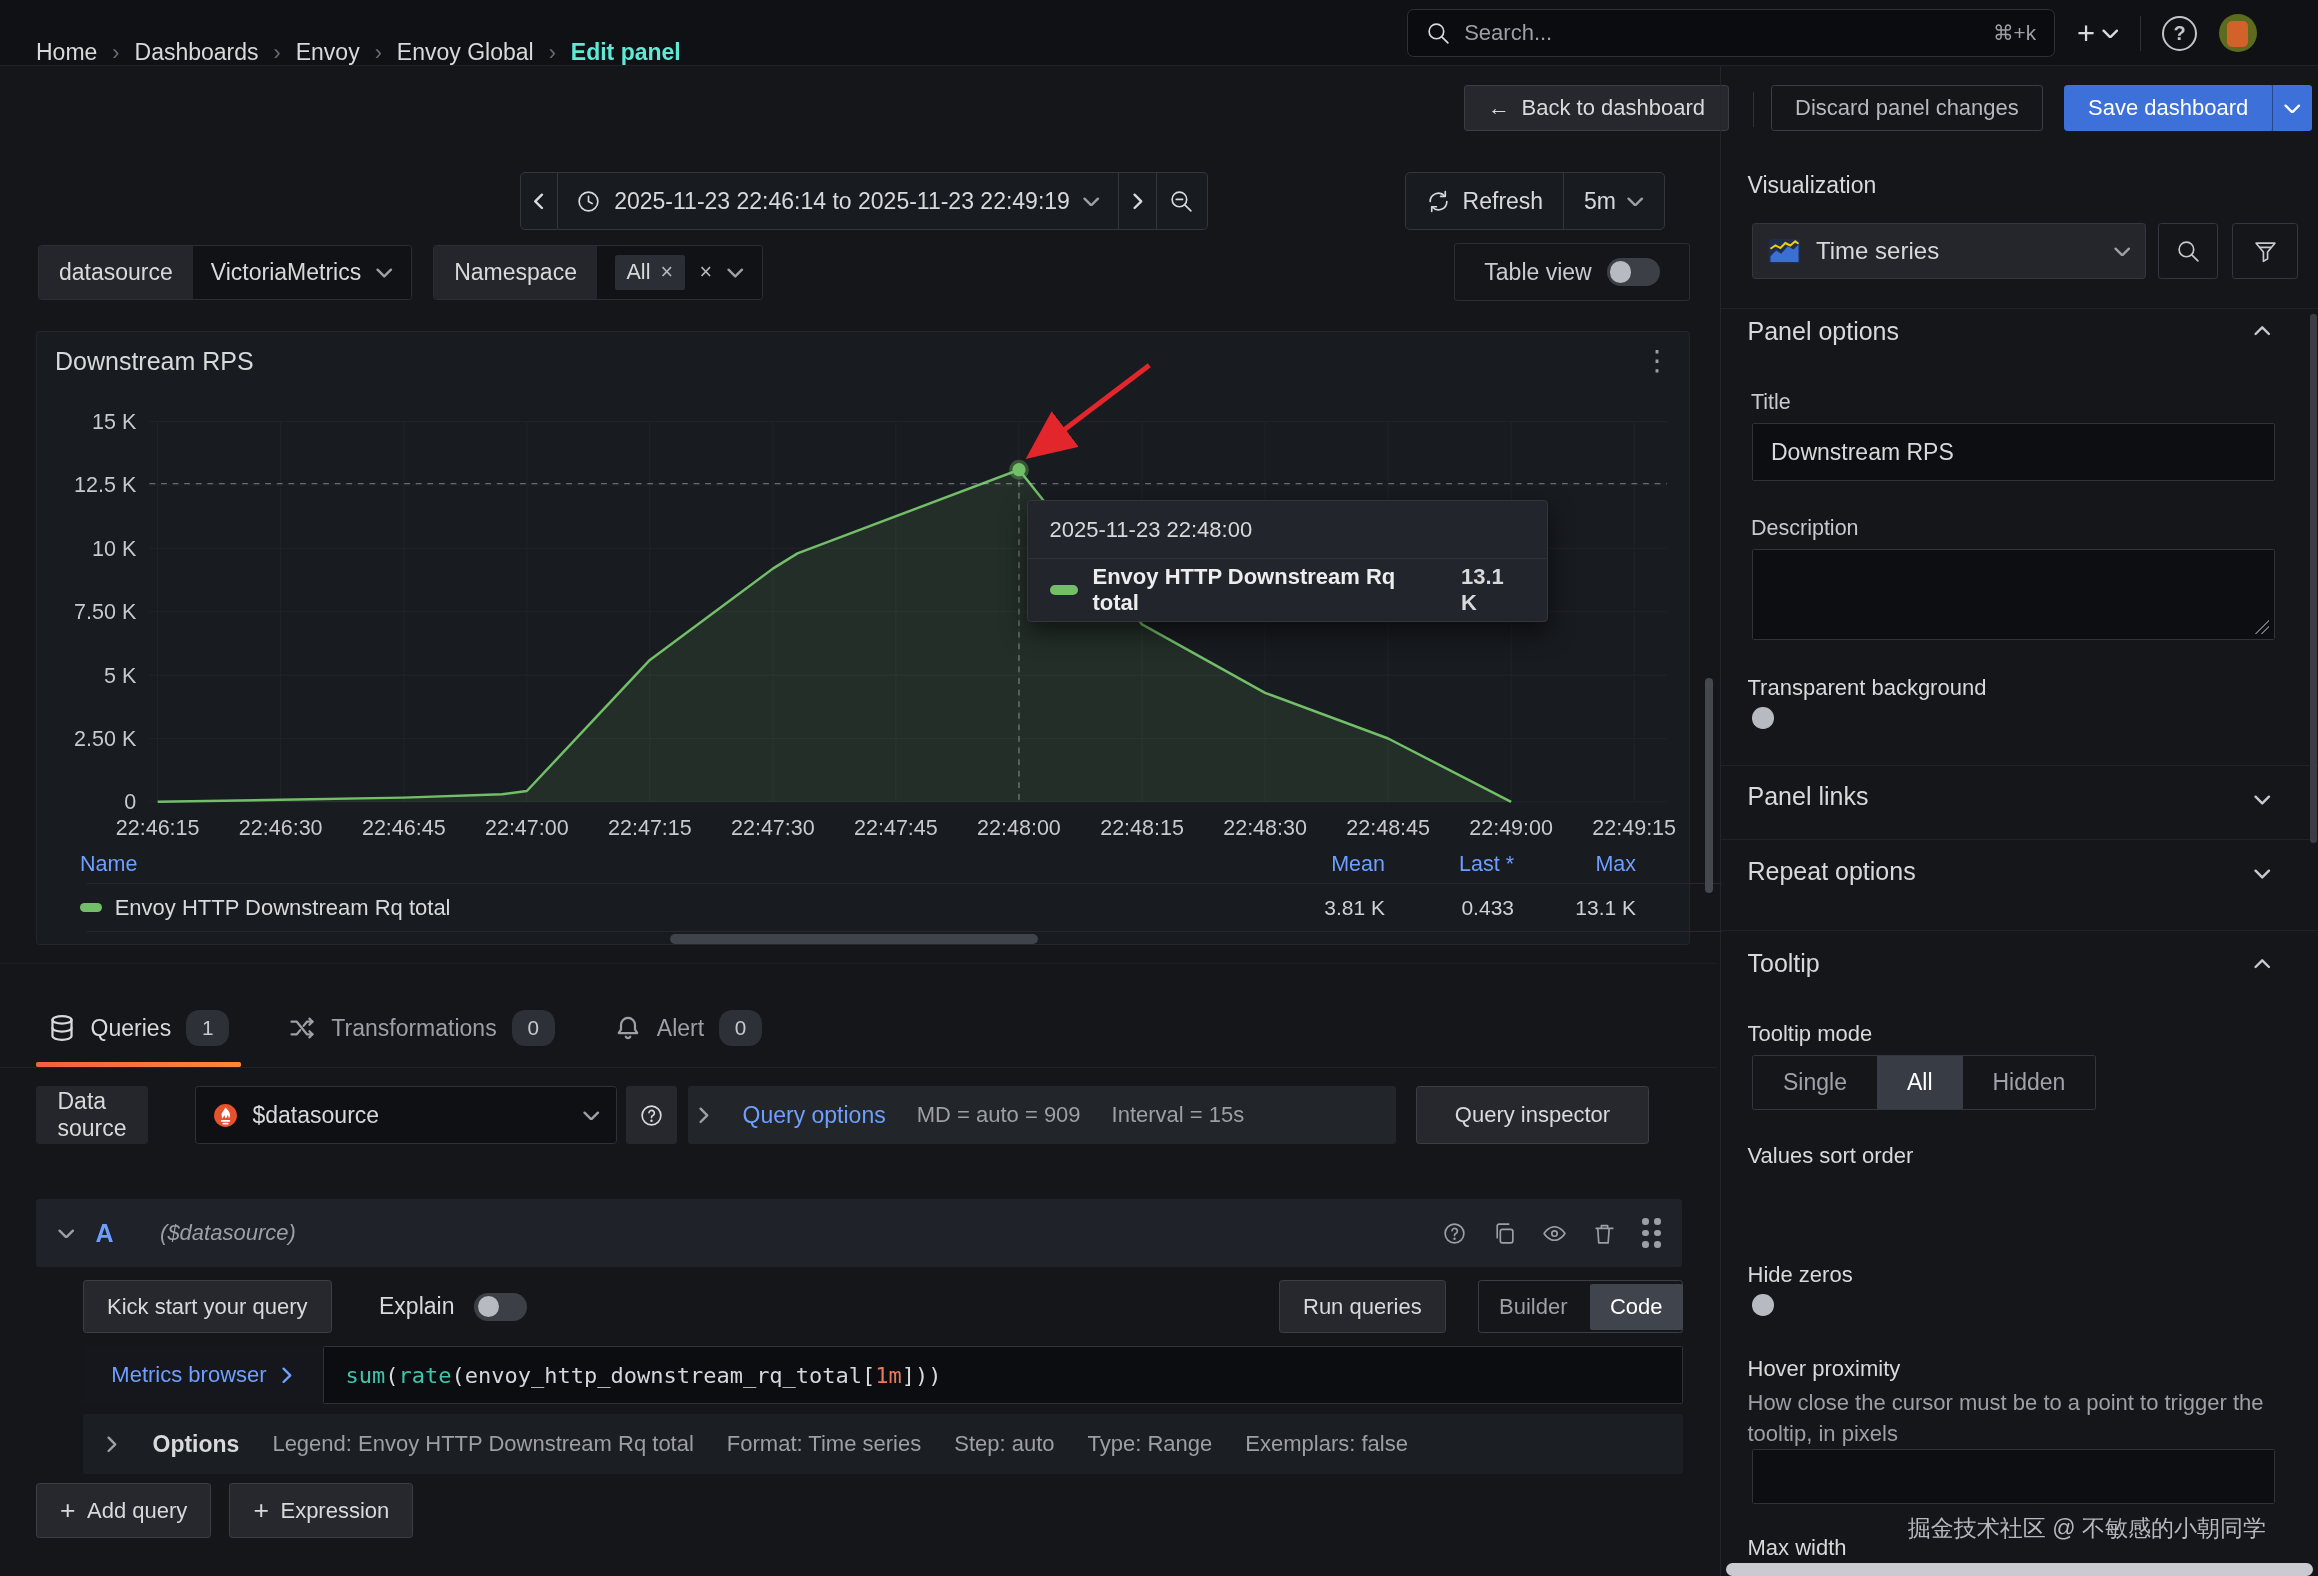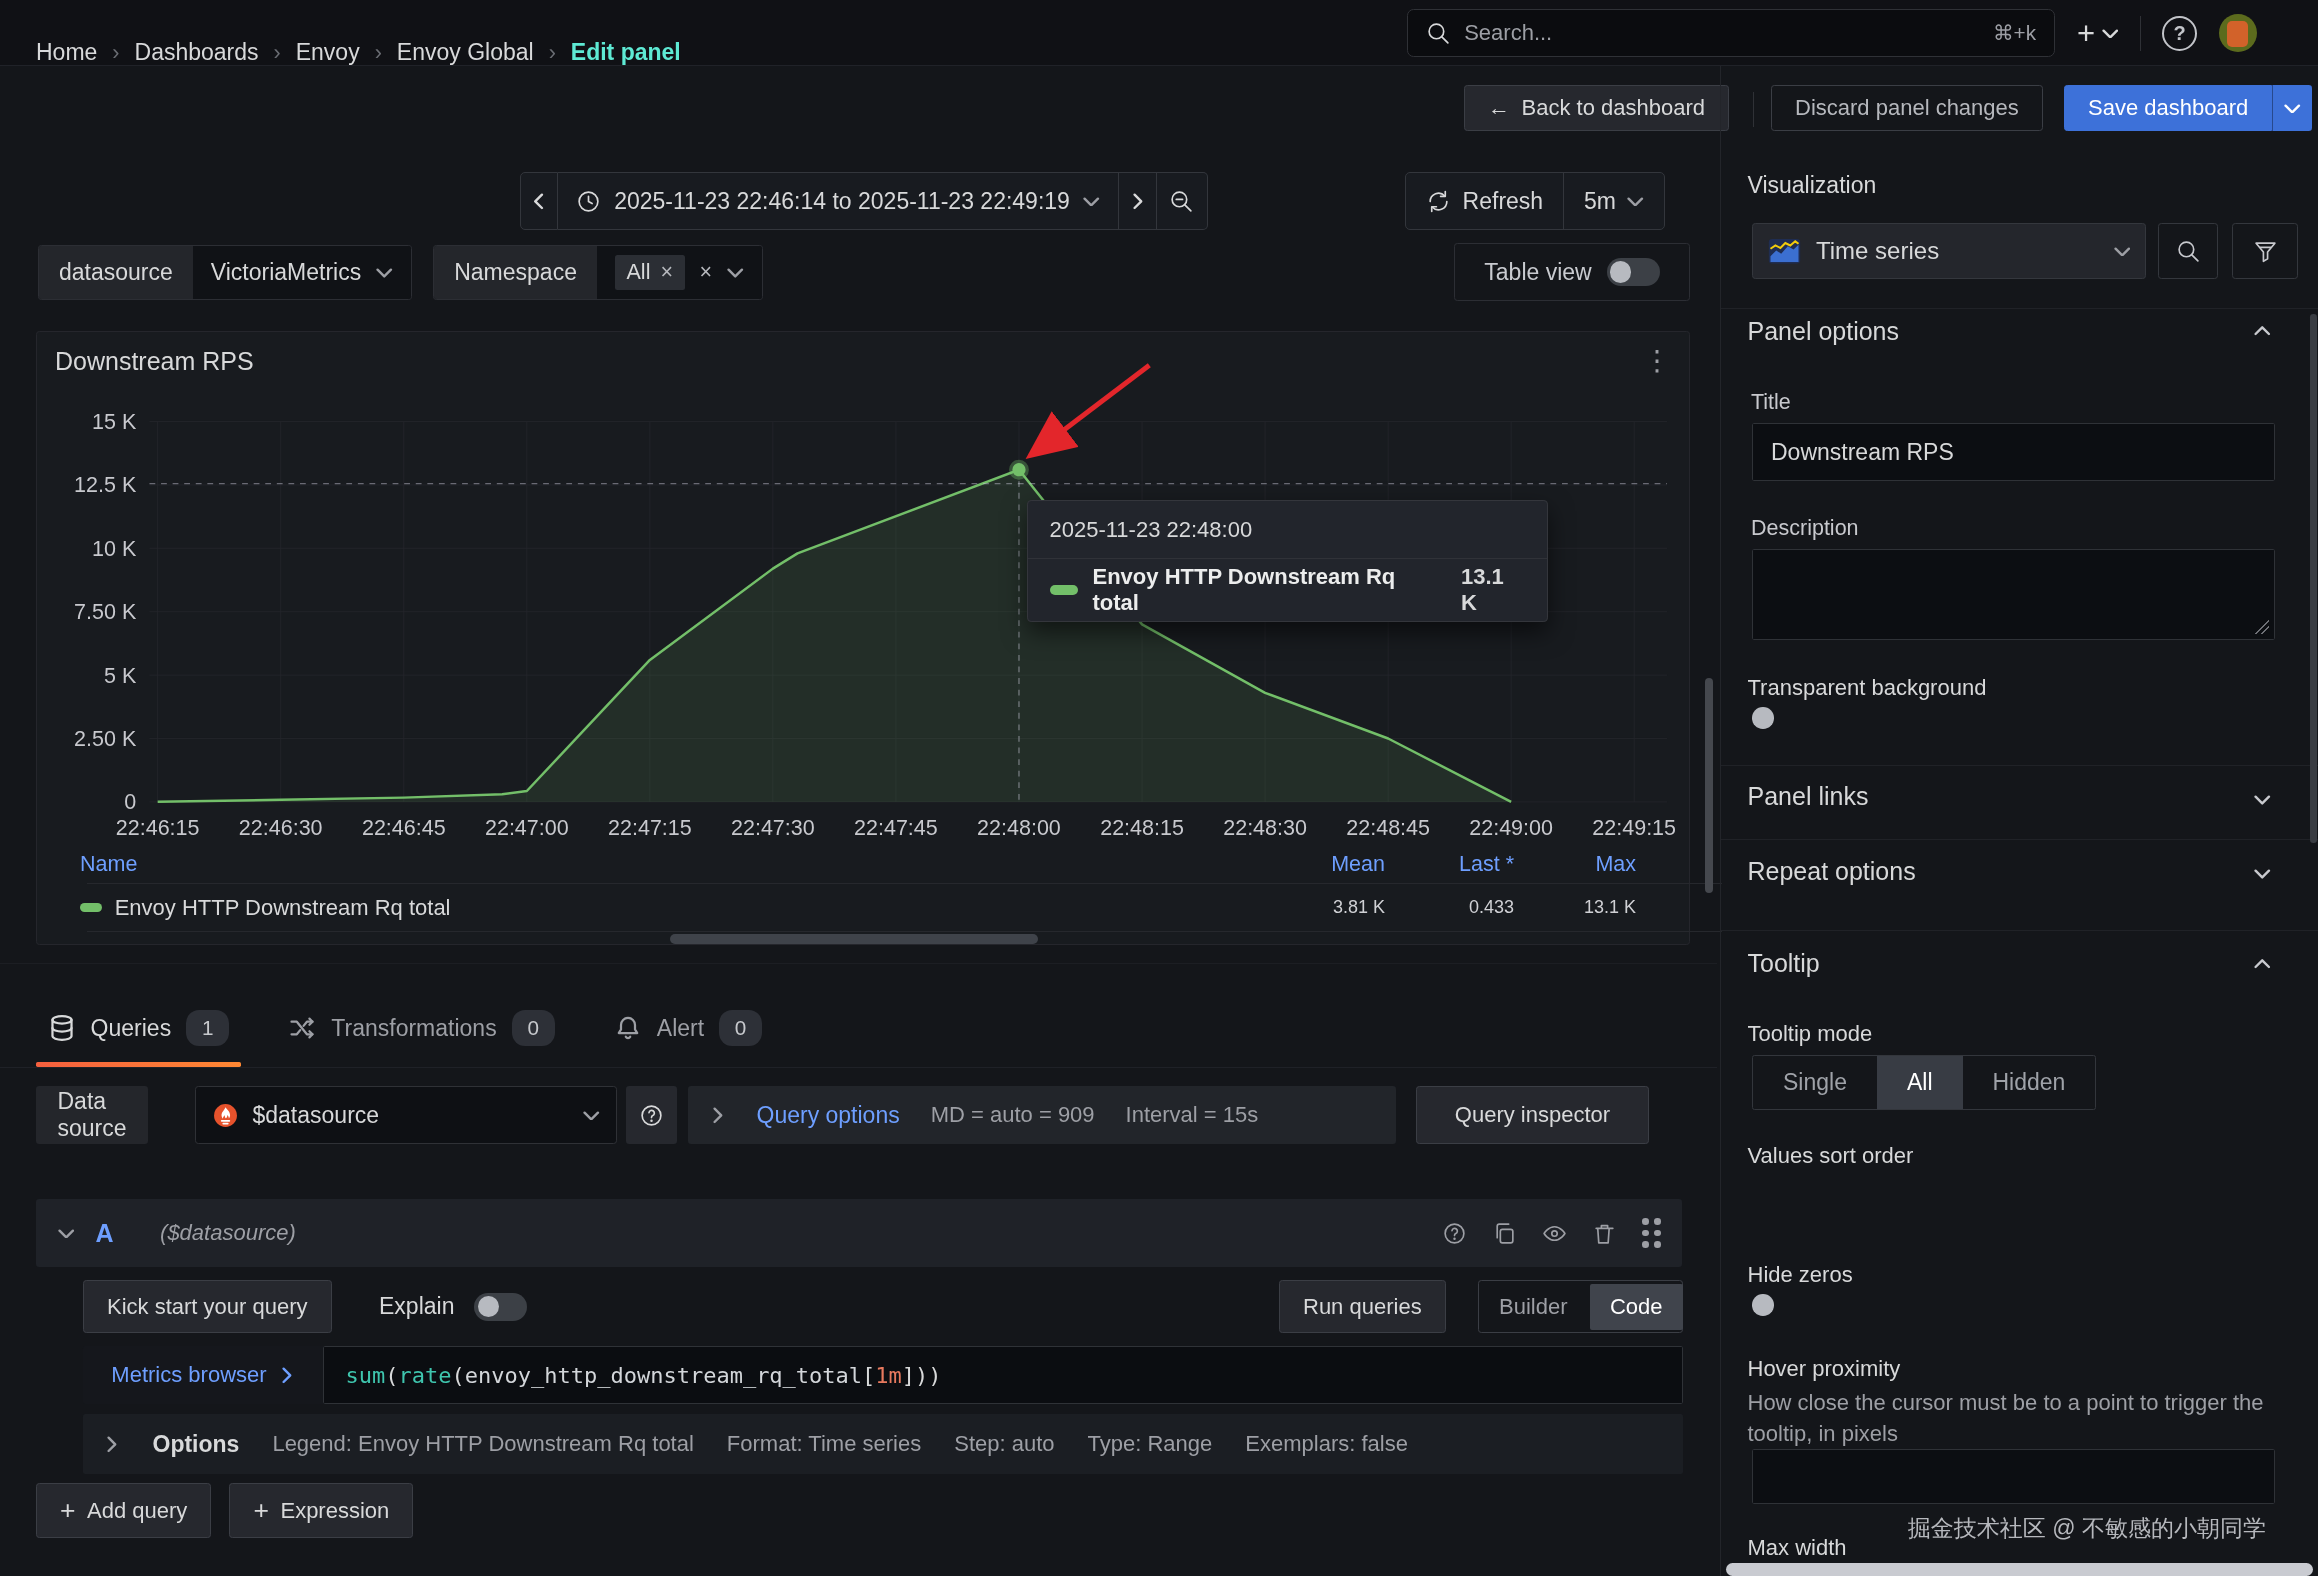--- a/index.html
+++ b/index.html
@@ -83,21 +83,21 @@
   .series-pill { width:28px; height:10px; border-radius:5px; background:#73bf69; flex:none; }
   #graph-tooltip .tt-name { font-size:22px; font-weight:600; color:#eceded; }
   #graph-tooltip .tt-val { margin-left:auto; font-size:22px; font-weight:600; color:#d8d9da; }
 
   #legend { position:absolute; left:43px; top:516px; width:1556px; }
   .leg-grid { display:flex; align-items:center; height:33px; }
   .leg-name { flex:1; display:flex; align-items:center; gap:13.2px; }
   .leg-col { width:165px; text-align:right; }
   .leg-col.c2 { width:129px; } .leg-col.c3 { width:122px; }
   .leg-head { color:#6e9fff; font-size:21.5px; font-weight:500; cursor:pointer; }
-  .leg-val { color:#d0d1d5; font-size:18px; }
+  .leg-val { color:#d0d1d5; font-size:21px; }
   .leg-divider { position:absolute; left:6.6px; width:1635px; height:0.8px; background:#26282d; }
   #hscroll { position:absolute; left:633px; top:602px; width:368px; height:10px; border-radius:5px; background:#3f434a; cursor:pointer; }
 
   #lc-divider { position:absolute; left:0; top:806px; width:1717px; height:0.8px; background:#1c1e23; }
 
   
   #tabs { position:absolute; left:36px; top:832px; height:78px; display:flex; gap:36px; }
   #tabs-border { position:absolute; left:0; top:910px; width:1717px; height:0.8px; background:#1f2127; }
   .tab { position:relative; display:flex; align-items:center; gap:15px; padding:0 11.6px; font-size:23px; color:#9d9fa5; cursor:pointer; }
   .tab.active { color:#d8d9da; }
@@ -106,21 +106,21 @@
   .badge { background:#2d3037; border-radius:13.2px; min-width:43px; height:36px; display:flex; align-items:center; justify-content:center; font-size:20.7px; color:#c7c9cd; padding:0 11.6px; }
   .ic { width:25px; height:25px; }
   .st { fill:none; stroke:currentColor; stroke-width:1.6; stroke-linecap:round; stroke-linejoin:round; }
 
   
   #ds-row { position:absolute; left:36px; top:929px; height:58px; }
   #ds-label { position:absolute; left:0; top:0; height:58px; background:#24262b; border-radius:3.3px; display:flex; align-items:center; padding:0 21.5px; font-size:23px; }
   #ds-dd { position:absolute; left:159px; top:0; width:422px; height:58px; background:#0e1014; border:0.8px solid #2f3136; border-radius:3.3px; display:flex; align-items:center; gap:15px; padding:0 16.5px; font-size:23px; cursor:pointer; }
   #ds-dd .chev { margin-left:auto; color:#9d9fa5; }
   #ds-help { position:absolute; left:590px; top:0; width:51px; height:58px; background:#26282e; border-radius:3.3px; display:flex; align-items:center; justify-content:center; cursor:pointer; }
-  #qopts-bar { position:absolute; left:652px; top:0; width:708px; height:58px; background:#22252a; border-radius:3.3px; display:flex; align-items:center; gap:31px; padding:0 21px; cursor:pointer; }
+  #qopts-bar { position:absolute; left:652px; top:0; width:708px; height:58px; background:#22252a; border-radius:3.3px; display:flex; align-items:center; gap:31px; padding:0 7px; cursor:pointer; }
   #qopts-bar .link { color:#6e9fff; font-size:23px; font-weight:500; }
   #qopts-bar .meta { color:#9d9fa5; font-size:22px; }
   #btn-inspector { position:absolute; left:1380px; top:0; width:233px; height:58px; }
 
   #query-card { position:absolute; left:36px; top:1042px; width:1646px; height:68px; background:#1f2228; border-radius:3.3px; display:flex; align-items:center; padding:0 21.5px; gap:21.5px; }
   #query-card .q-letter { color:#6e9fff; font-size:25px; font-weight:700; }
   #query-card .q-ds { color:#9d9fa5; font-size:22px; font-style:italic; margin-left:25px; }
   #query-card .q-icons { margin-left:auto; display:flex; align-items:center; gap:25px; color:#9d9fa5; }
   #query-card .q-icons .ic { cursor:pointer; }
   .grip { display:grid; grid-template-columns:6.6px 6.6px; gap:5px; cursor:grab; }

